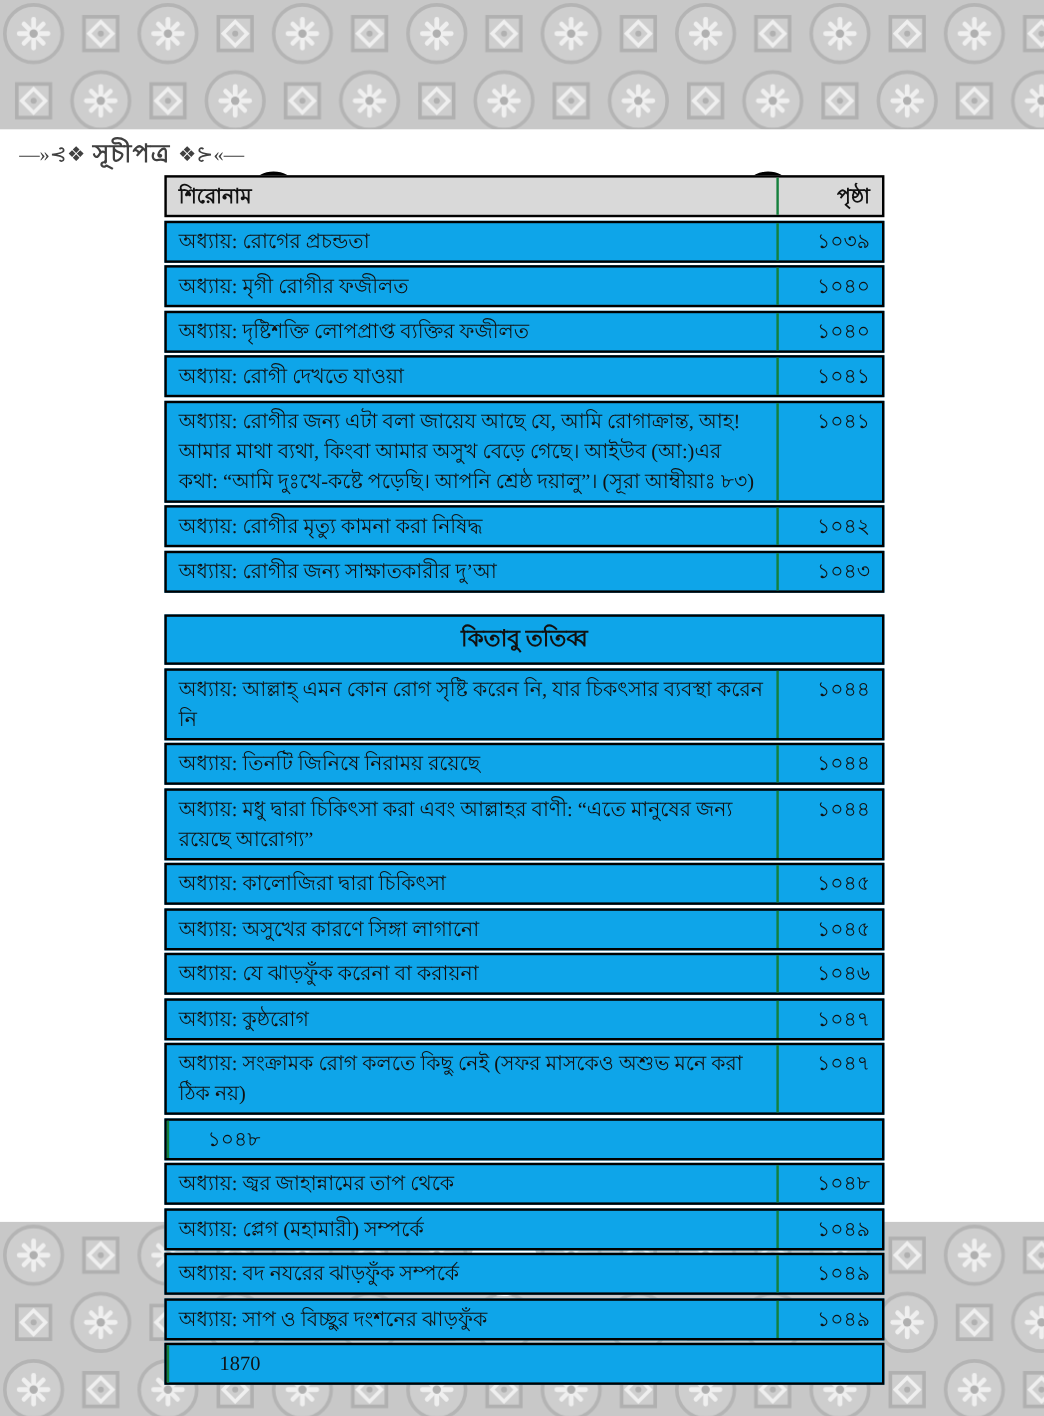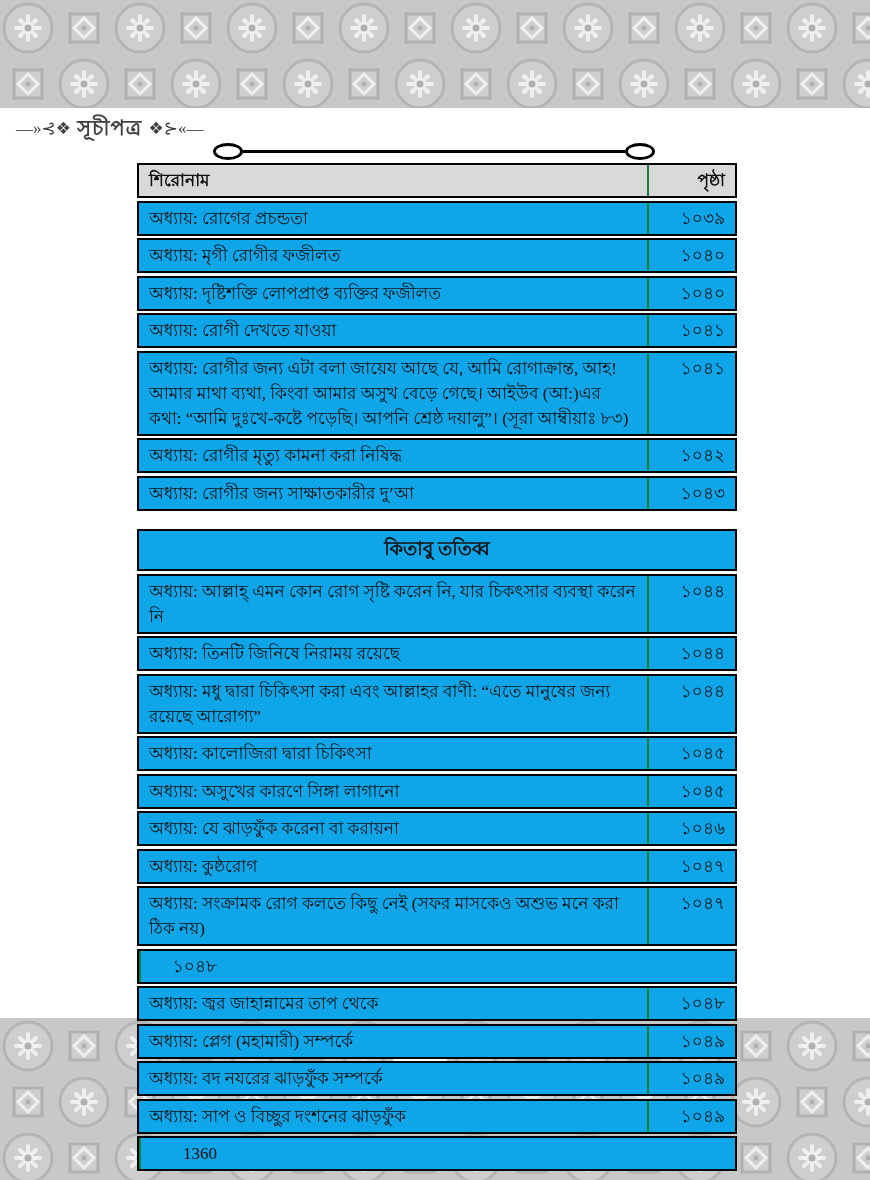--- a/index.html
+++ b/index.html
@@ -40,21 +40,21 @@
     display:flex;align-items:center;
   }
   .divider .oval{
     width:24px;height:11px;border:3px solid #000;border-radius:50%;
     background:#fff;flex:0 0 auto;
   }
   .divider .line{flex:1 1 auto;height:3px;background:#000;}
 
   
   .toc{
-    position:absolute;left:137px;top:163px;width:600px;
+    position:absolute;left:137px;top:146px;width:600px;
     display:flex;flex-direction:column;gap:2.5px;
   }
   .row{
     display:flex;border:2px solid #000;min-height:30px;
     background:#0ea5e9;align-items:stretch;box-sizing:border-box;
   }
   .row.header-row{background:#d9d9d9;font-weight:bold;}
   .cell-title{
     flex:1 1 auto;padding:3px 10px;font-size:17px;line-height:25px;
     display:block;align-self:center;
@@ -200,17 +200,17 @@
         </div><div class="row">
           <div class="cell-title">অধ্যায়: প্লেগ (মহামারী) সম্পর্কে</div>
           <div class="cell-page">১০৪৯</div>
         </div><div class="row">
           <div class="cell-title">অধ্যায়: বদ নযরের ঝাড়ফুঁক সম্পর্কে</div>
           <div class="cell-page">১০৪৯</div>
         </div><div class="row">
           <div class="cell-title">অধ্যায়: সাপ ও বিচ্ছুর দংশনের ঝাড়ফুঁক</div>
           <div class="cell-page">১০৪৯</div>
         </div><div class="row">
-          <div class="cell-page">1360</div>
+          <div class="cell-page">1870</div>
         </div></div>
   </div>
 
 </div>
 
 </body></html>

